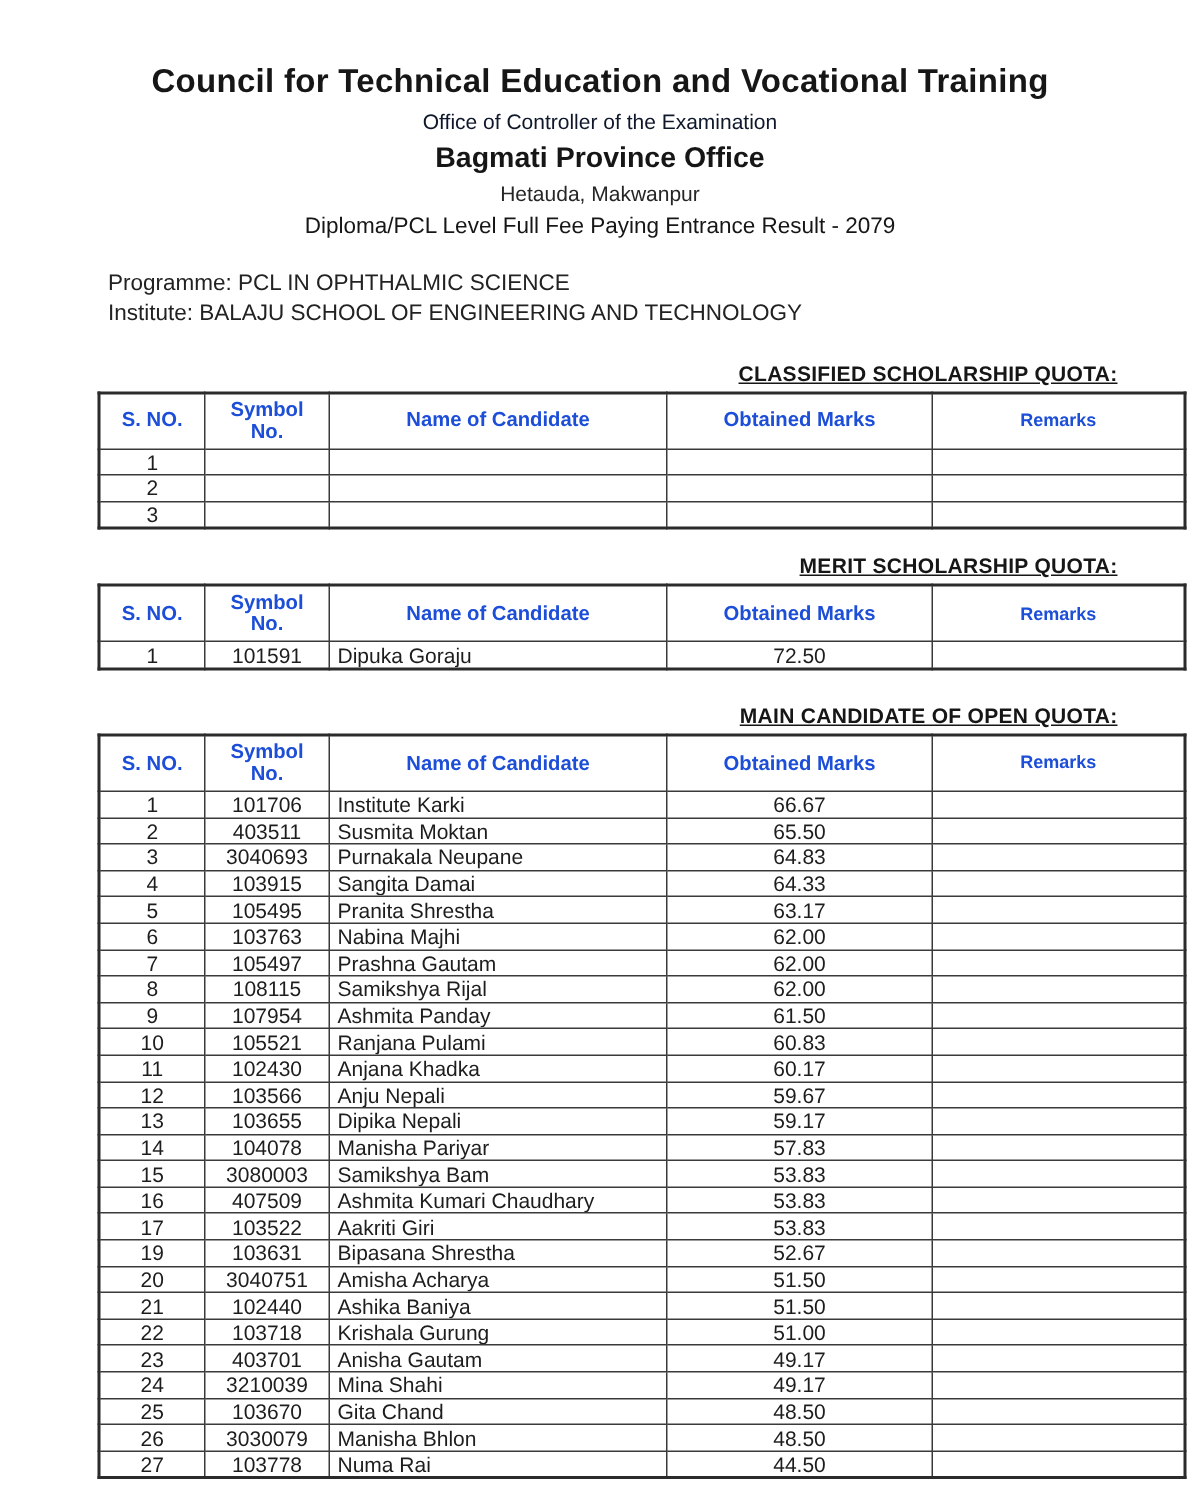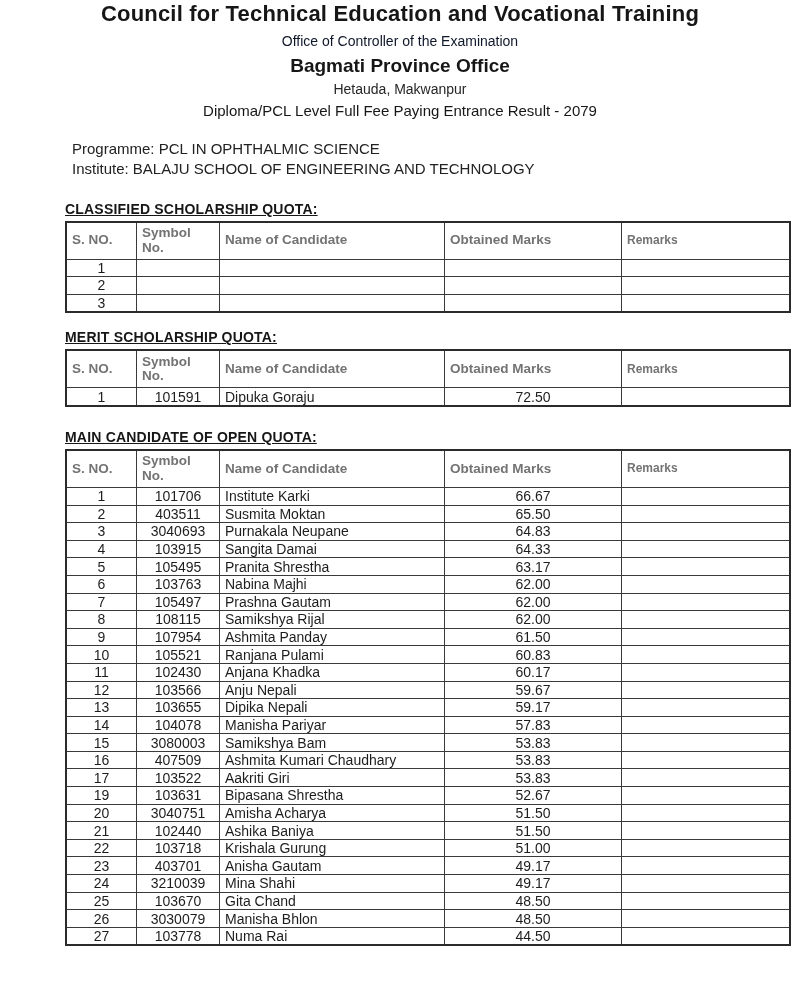--- a/index.html
+++ b/index.html
@@ -9,20 +9,21 @@
     width: 800px;
     height: 1000px;
     overflow: hidden;
     font-family: "Liberation Sans", sans-serif;
     color: #1f1f1f;
   }
   .page {
     width: 800px;
     height: 1000px;
     box-sizing: border-box;
+    padding-top: 40px;
   }
   .doc-header { text-align: center; line-height: 1.25; }
   .doc-header .main-title {
     font-size: 22px;
     font-weight: bold;
     letter-spacing: 0.2px;
     margin: 0 0 5px 0;
     color: #161616;
   }
   .doc-header .sub1 { font-size: 14px; margin: 0 0 4px 0; color: #0f172a; }
@@ -49,38 +50,39 @@
   .section-gap-1 { margin-top: 22px; }
   .section-gap-2 { margin-top: 16px; }
   .section-gap-3 { margin-top: 22px; }
   .section-title {
     font-size: 14px;
     font-weight: bold;
     text-decoration: underline;
     color: #161616;
     margin-bottom: 4px;
     letter-spacing: 0.2px;
+    text-align: right;
   }
   table.results {
     border-collapse: collapse;
     width: 680px;
     table-layout: fixed;
     border: 2px solid #2b2b2b;
   }
   table.results th, table.results td {
     border: 1px solid #3a3a3a;
     padding: 0 5px;
     overflow: hidden;
     white-space: nowrap;
   }
   table.results th {
     font-size: 13.5px;
     font-weight: bold;
-    text-align: left;
-    color: #737373;
+    text-align: center;
+    color: #1d4ed8;
     height: 36px;
     line-height: 1.1;
     white-space: normal;
     vertical-align: middle;
   }
   table.results th.col-remarks { font-size: 12px; }
   table.results td {
     font-size: 14px;
     height: 16.6px;
     line-height: 16px;

